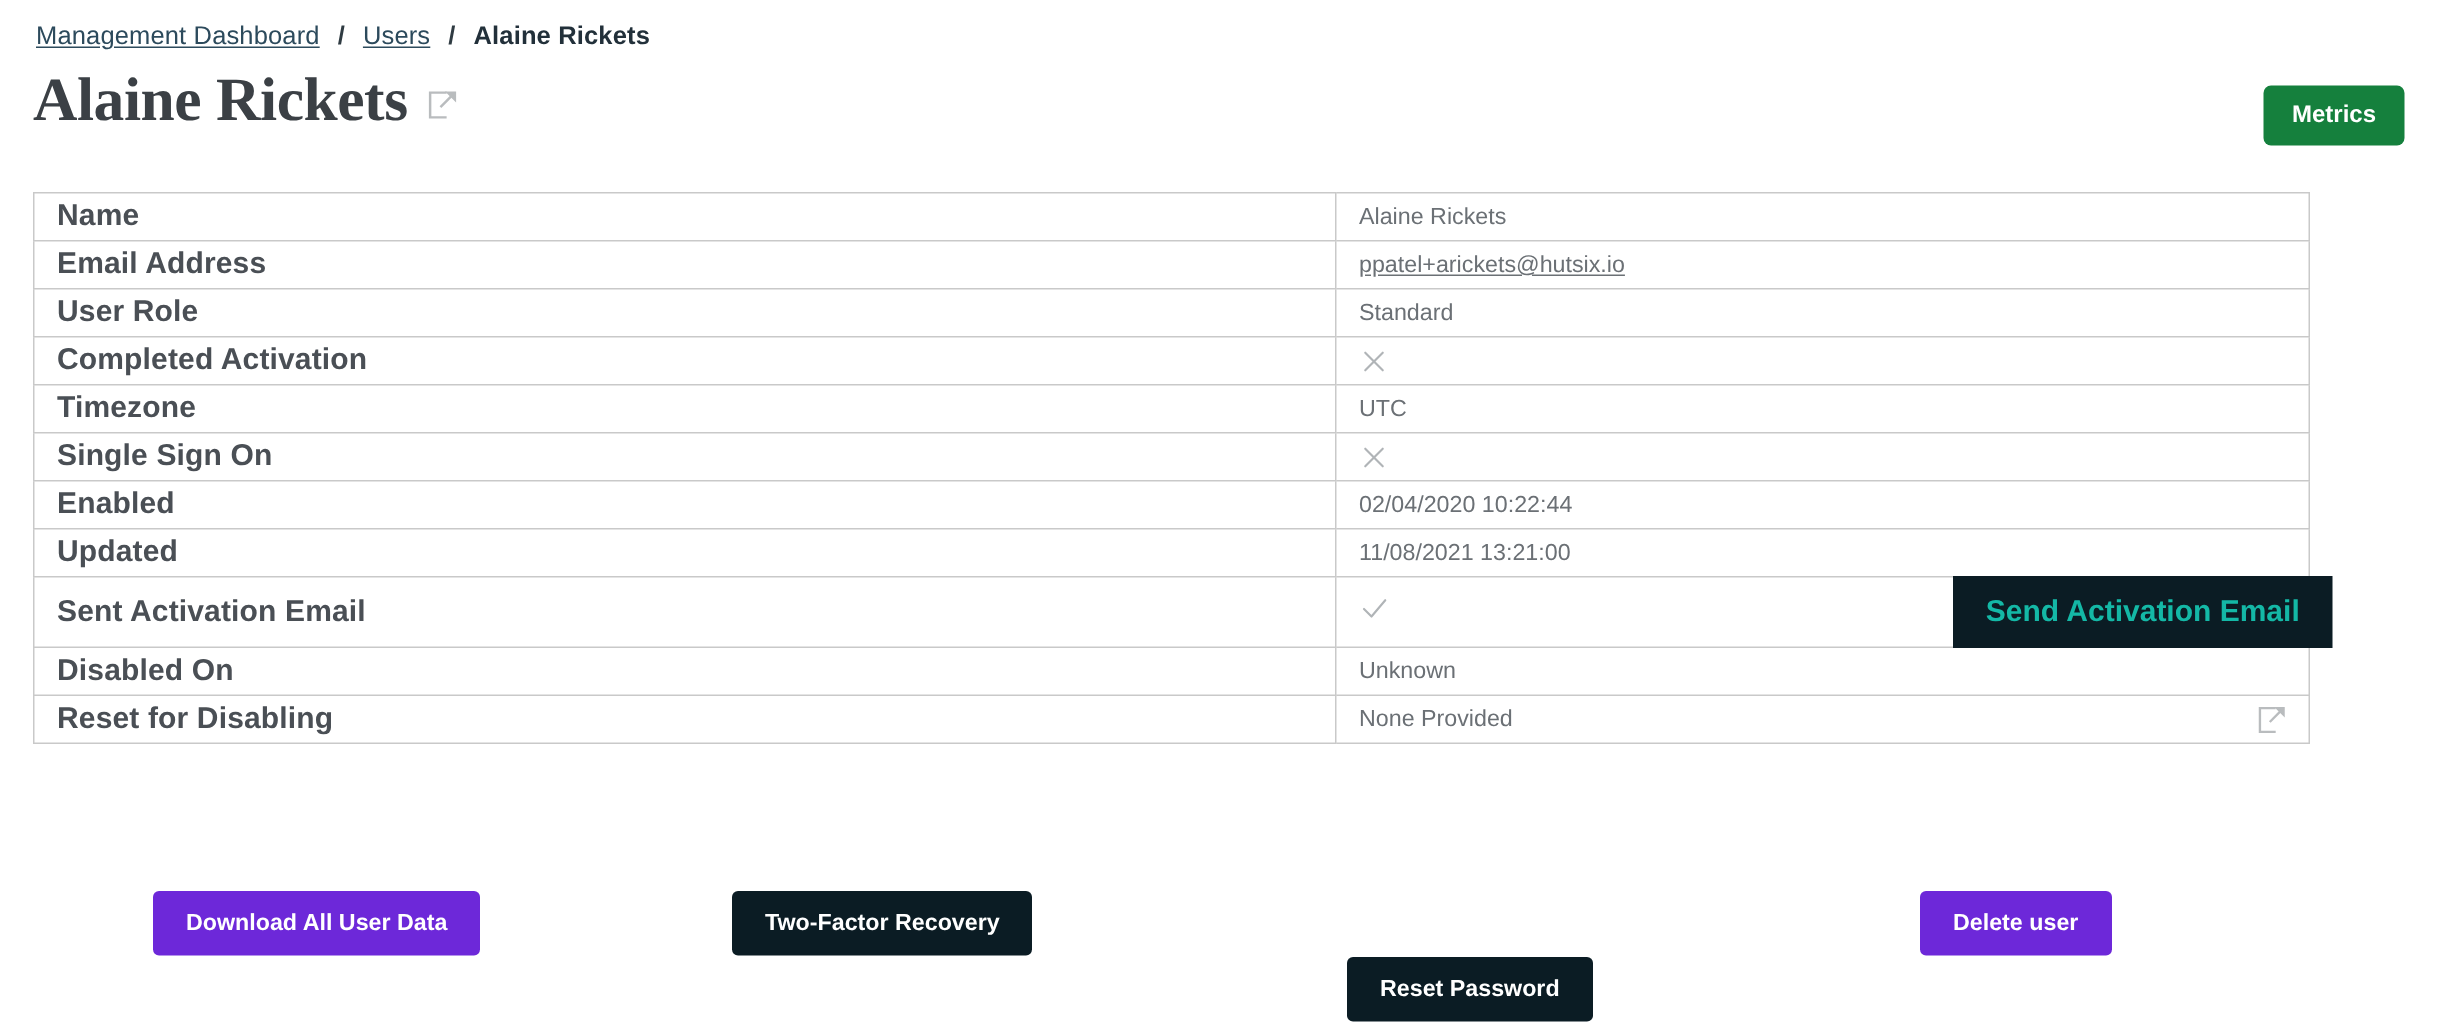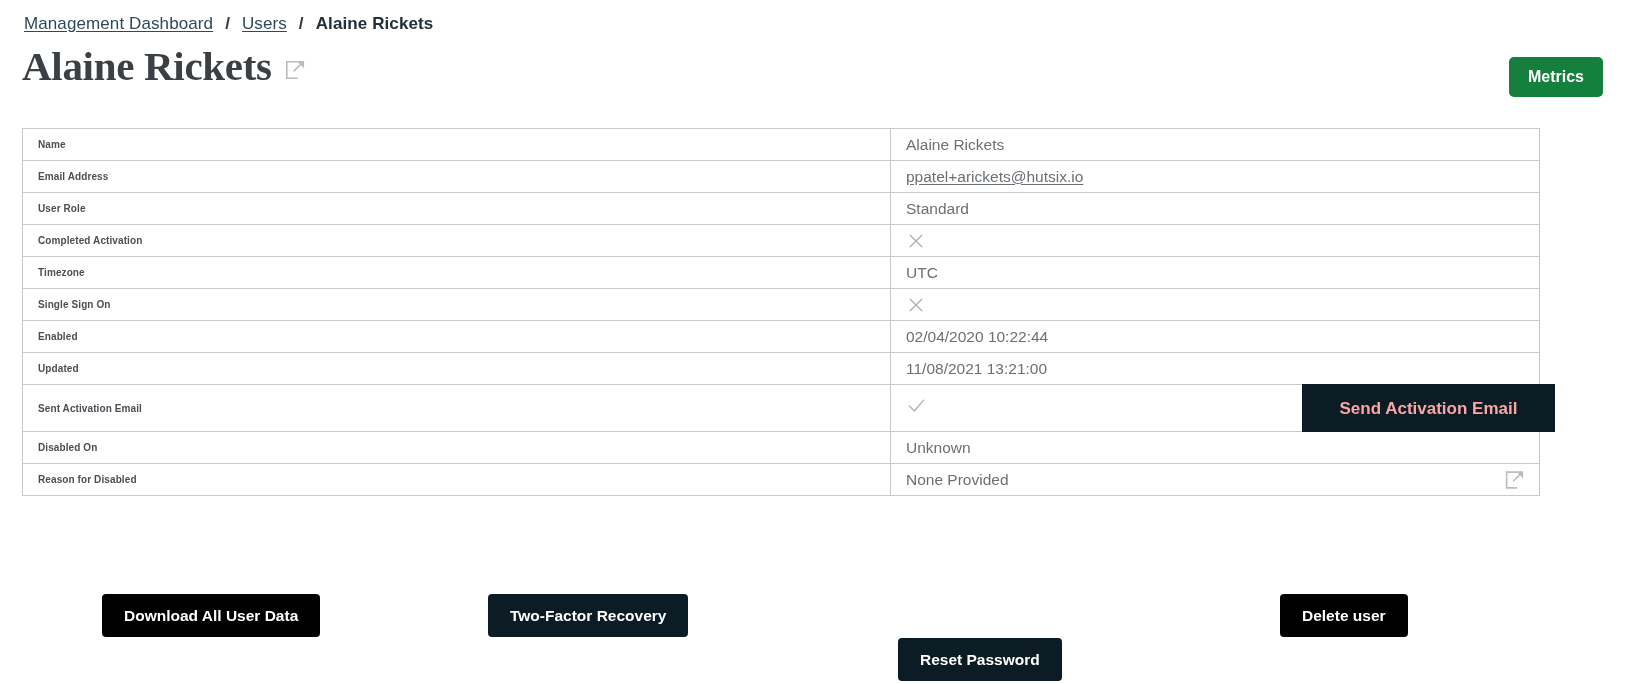--- a/index.html
+++ b/index.html
@@ -78,21 +78,21 @@
   }
   .info-table td {
     border: 1px solid #c9c9c9;
     padding: 0;
     vertical-align: middle;
     height: 32px;
   }
   .info-table td.label {
     width: 868px;
     padding-left: 15px;
-    font-size: 10px;
+    font-size: 20px;
     font-weight: bold;
     color: #4a4f55;
     letter-spacing: .1px;
   }
   .info-table td.value {
     padding-left: 15px;
     font-size: 15.5px;
     color: #6b7075;
     position: relative;
   }
@@ -113,23 +113,23 @@
   }
   .value-with-btn .mark-wrap {
     width: 250px; flex: none;
   }
   .cell-btn {
     position: absolute;
     right: -16px; top: -1px;
     height: calc(100% + 2px);
     width: 253px;
     border: none;
-    color: #fca5a5;
-    font-family: "Liberation Sans", sans-serif;
-    font-size: 17px;
+    color: #14b8a6;
+    font-family: "Liberation Sans", sans-serif;
+    font-size: 20px;
     cursor: pointer;
     display: flex; align-items: center; justify-content: center;
     line-height: 1;
   }
   .cell-btn.dark { background: #0b1c24; font-weight: bold; }
   .cell-btn.teal { background: #0d4d66; font-weight: normal; }
 
   .highlight-box {
     position: absolute;
     right: -22px; top: -7px;
@@ -168,21 +168,21 @@
     border-radius: 4px;
     color: #ffffff;
     font-family: "Liberation Sans", sans-serif;
     font-size: 15.5px;
     font-weight: bold;
     height: 43px;
     padding: 0 22px;
     cursor: pointer;
     line-height: 43px;
   }
-  .footer-btn.teal { background: #000000; }
+  .footer-btn.teal { background: #6d28d9; }
   .footer-btn.dark { background: #0b1c24; }
 </style>
 </head>
 <body>
 
 <div class="page">
 
   <nav class="breadcrumb">
     <a href="#">Management Dashboard</a><span class="sep">/</span><a href="#">Users</a><span class="sep">/</span><span class="current">Alaine Rickets</span>
   </nav>
@@ -250,21 +250,21 @@
                 </svg></div>
               <button class="cell-btn dark">Send Activation Email</button>
             </div>
           </td>
         </tr>
         <tr>
           <td class="label">Disabled On</td>
           <td class="value"><span>Unknown</span></td>
         </tr>
         <tr>
-          <td class="label">Reason for Disabled</td>
+          <td class="label">Reset for Disabling</td>
           <td class="value"><span>None Provided</span><span class="edit-cell-icon"><svg viewBox="0 0 24 24" width="21" height="21" fill="none" stroke="#b9bcbe" stroke-width="1.8">
                 <path d="M3 9v12h12"></path>
                 <path d="M3 9V3h12"></path>
                 <path d="M21 3L10.5 13.5"></path>
                 <path d="M21 3l0 5 -5 -5z" fill="#b9bcbe"></path>
               </svg></span></td>
         </tr>
       </tbody>
   </table>
 

